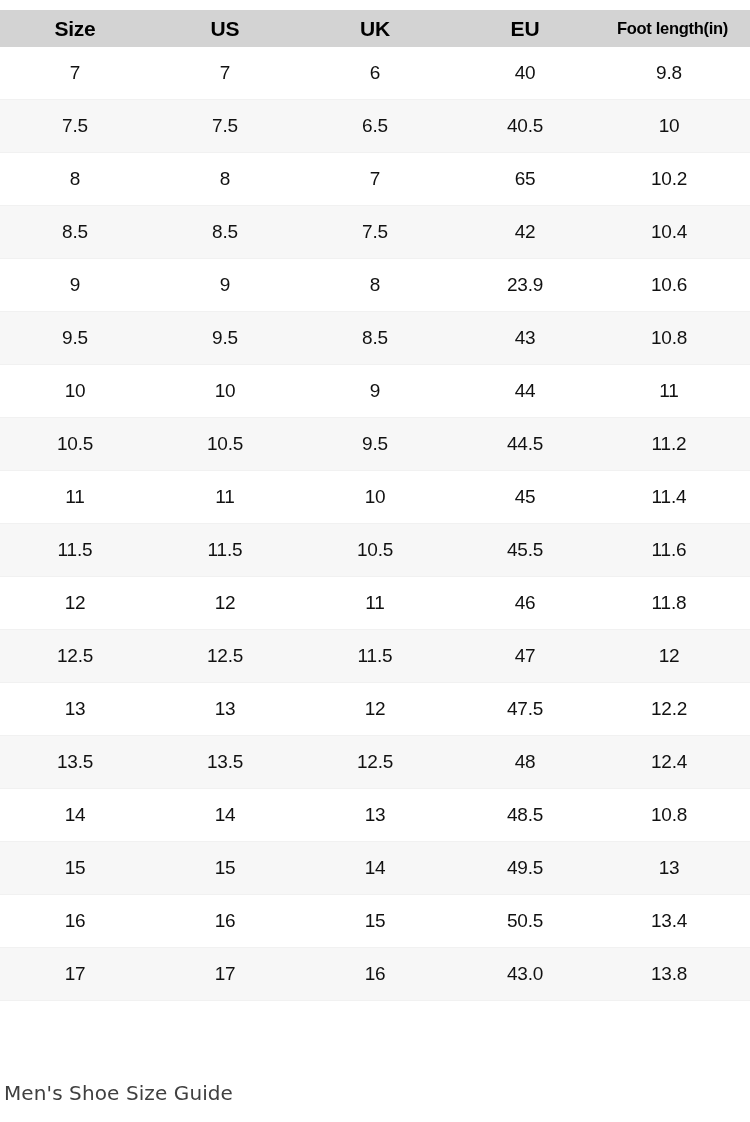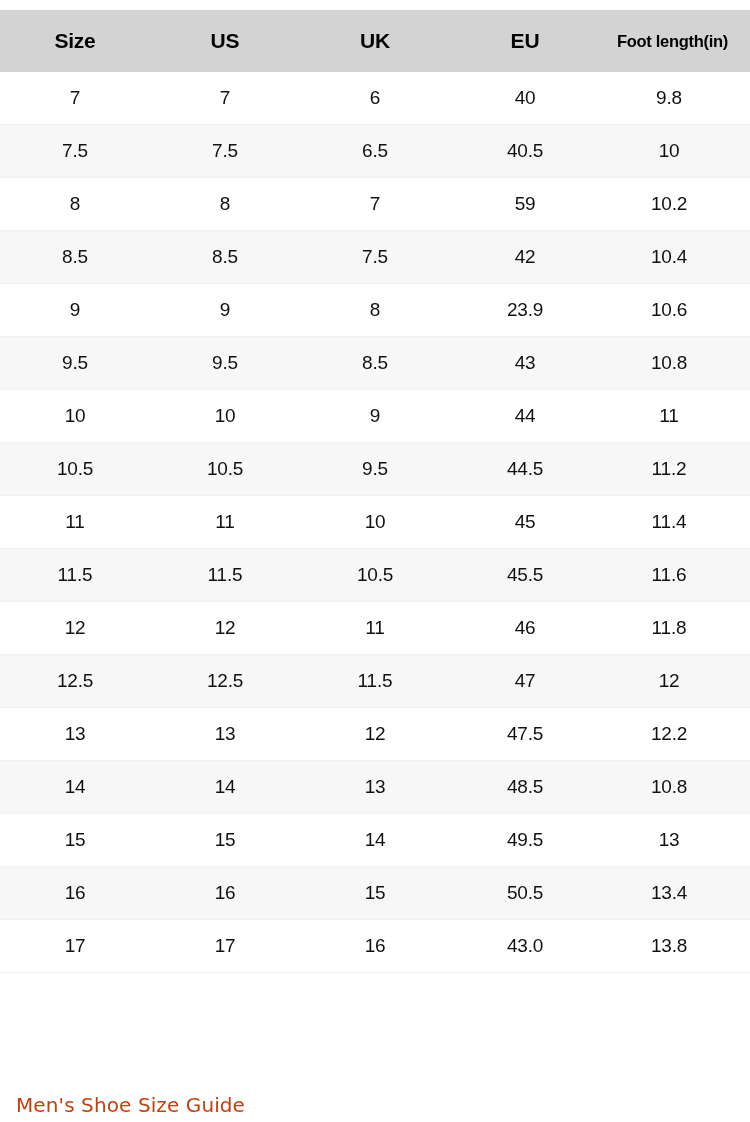--- a/index.html
+++ b/index.html
@@ -34,21 +34,21 @@
   .size-table col.c-us    { width: 150px; }
   .size-table col.c-uk    { width: 150px; }
   .size-table col.c-eu    { width: 150px; }
   .size-table col.c-foot  { width: 150px; }
 
   thead tr {
     background: #d3d3d3;
   }
 
   thead th {
-    height: 62px;
+    height: 37px;
     padding: 0;
     text-align: center;
     vertical-align: middle;
     font-family: "Liberation Sans", sans-serif;
     font-weight: bold;
     font-size: 21px;
     color: #000000;
     letter-spacing: -0.2px;
     border: none;
   }
@@ -81,26 +81,26 @@
     color: #111111;
     letter-spacing: -0.2px;
     border: none;
   }
 
   tbody td.cell-foot {
     padding-right: 12px;
   }
 
   .table-caption {
-    margin: 12px;
+    margin: 0;
     padding: 0 0 0 2px;
     font-family: "DejaVu Sans", sans-serif;
     font-size: 20px;
     font-weight: normal;
-    color: #c2410c;
+    color: #404040;
     line-height: 1;
     position: absolute;
     left: 2px;
     top: 1073px;
     letter-spacing: 0.1px;
     white-space: nowrap;
   }
 </style>
 </head>
 <body>
@@ -136,21 +136,21 @@
           <td>7.5</td>
           <td>7.5</td>
           <td>6.5</td>
           <td>40.5</td>
           <td class="cell-foot">10</td>
         </tr>
         <tr>
           <td>8</td>
           <td>8</td>
           <td>7</td>
-          <td>59</td>
+          <td>65</td>
           <td class="cell-foot">10.2</td>
         </tr>
         <tr>
           <td>8.5</td>
           <td>8.5</td>
           <td>7.5</td>
           <td>42</td>
           <td class="cell-foot">10.4</td>
         </tr>
         <tr>
@@ -210,20 +210,27 @@
           <td class="cell-foot">12</td>
         </tr>
         <tr>
           <td>13</td>
           <td>13</td>
           <td>12</td>
           <td>47.5</td>
           <td class="cell-foot">12.2</td>
         </tr>
         <tr>
+          <td>13.5</td>
+          <td>13.5</td>
+          <td>12.5</td>
+          <td>48</td>
+          <td class="cell-foot">12.4</td>
+        </tr>
+        <tr>
           <td>14</td>
           <td>14</td>
           <td>13</td>
           <td>48.5</td>
           <td class="cell-foot">10.8</td>
         </tr>
         <tr>
           <td>15</td>
           <td>15</td>
           <td>14</td>

